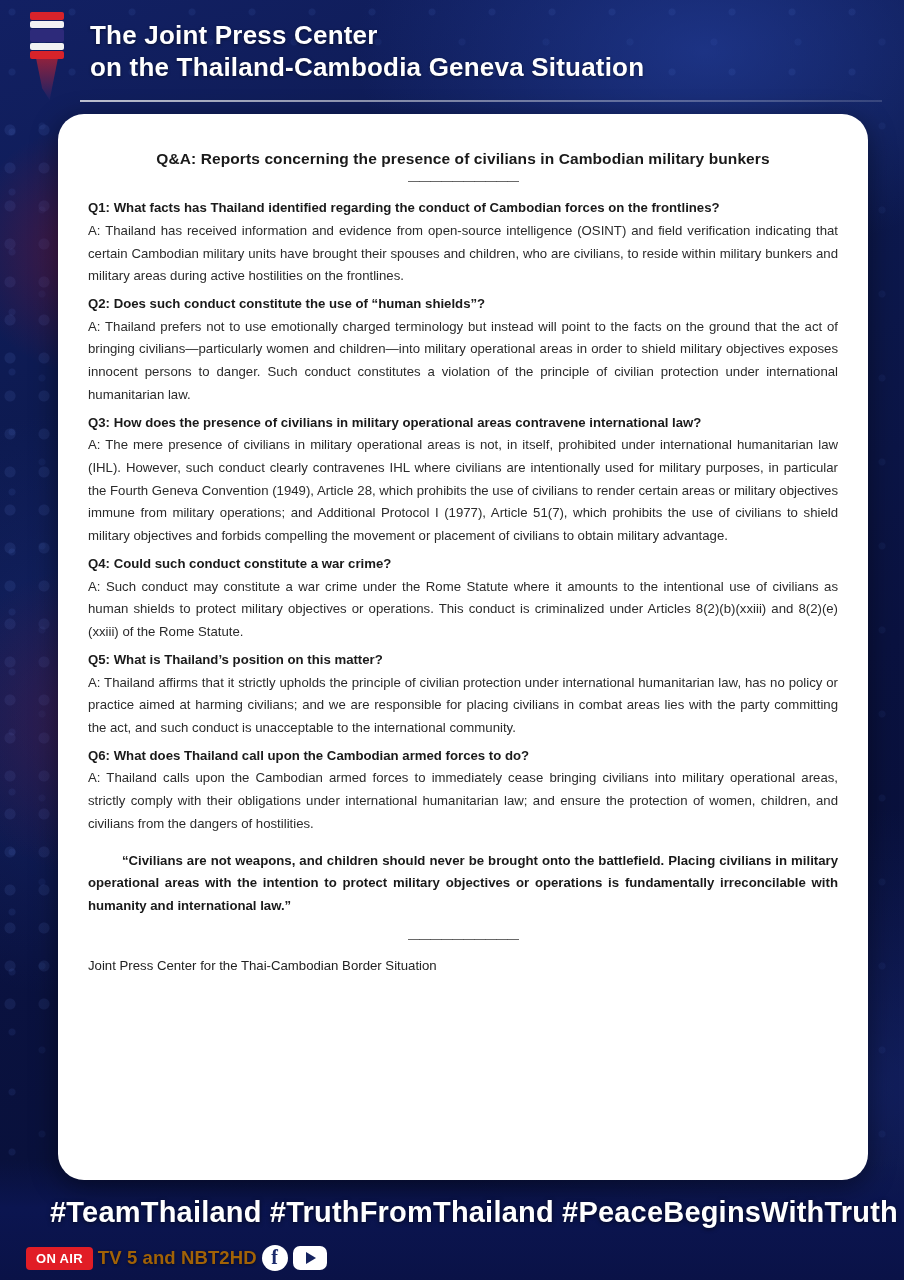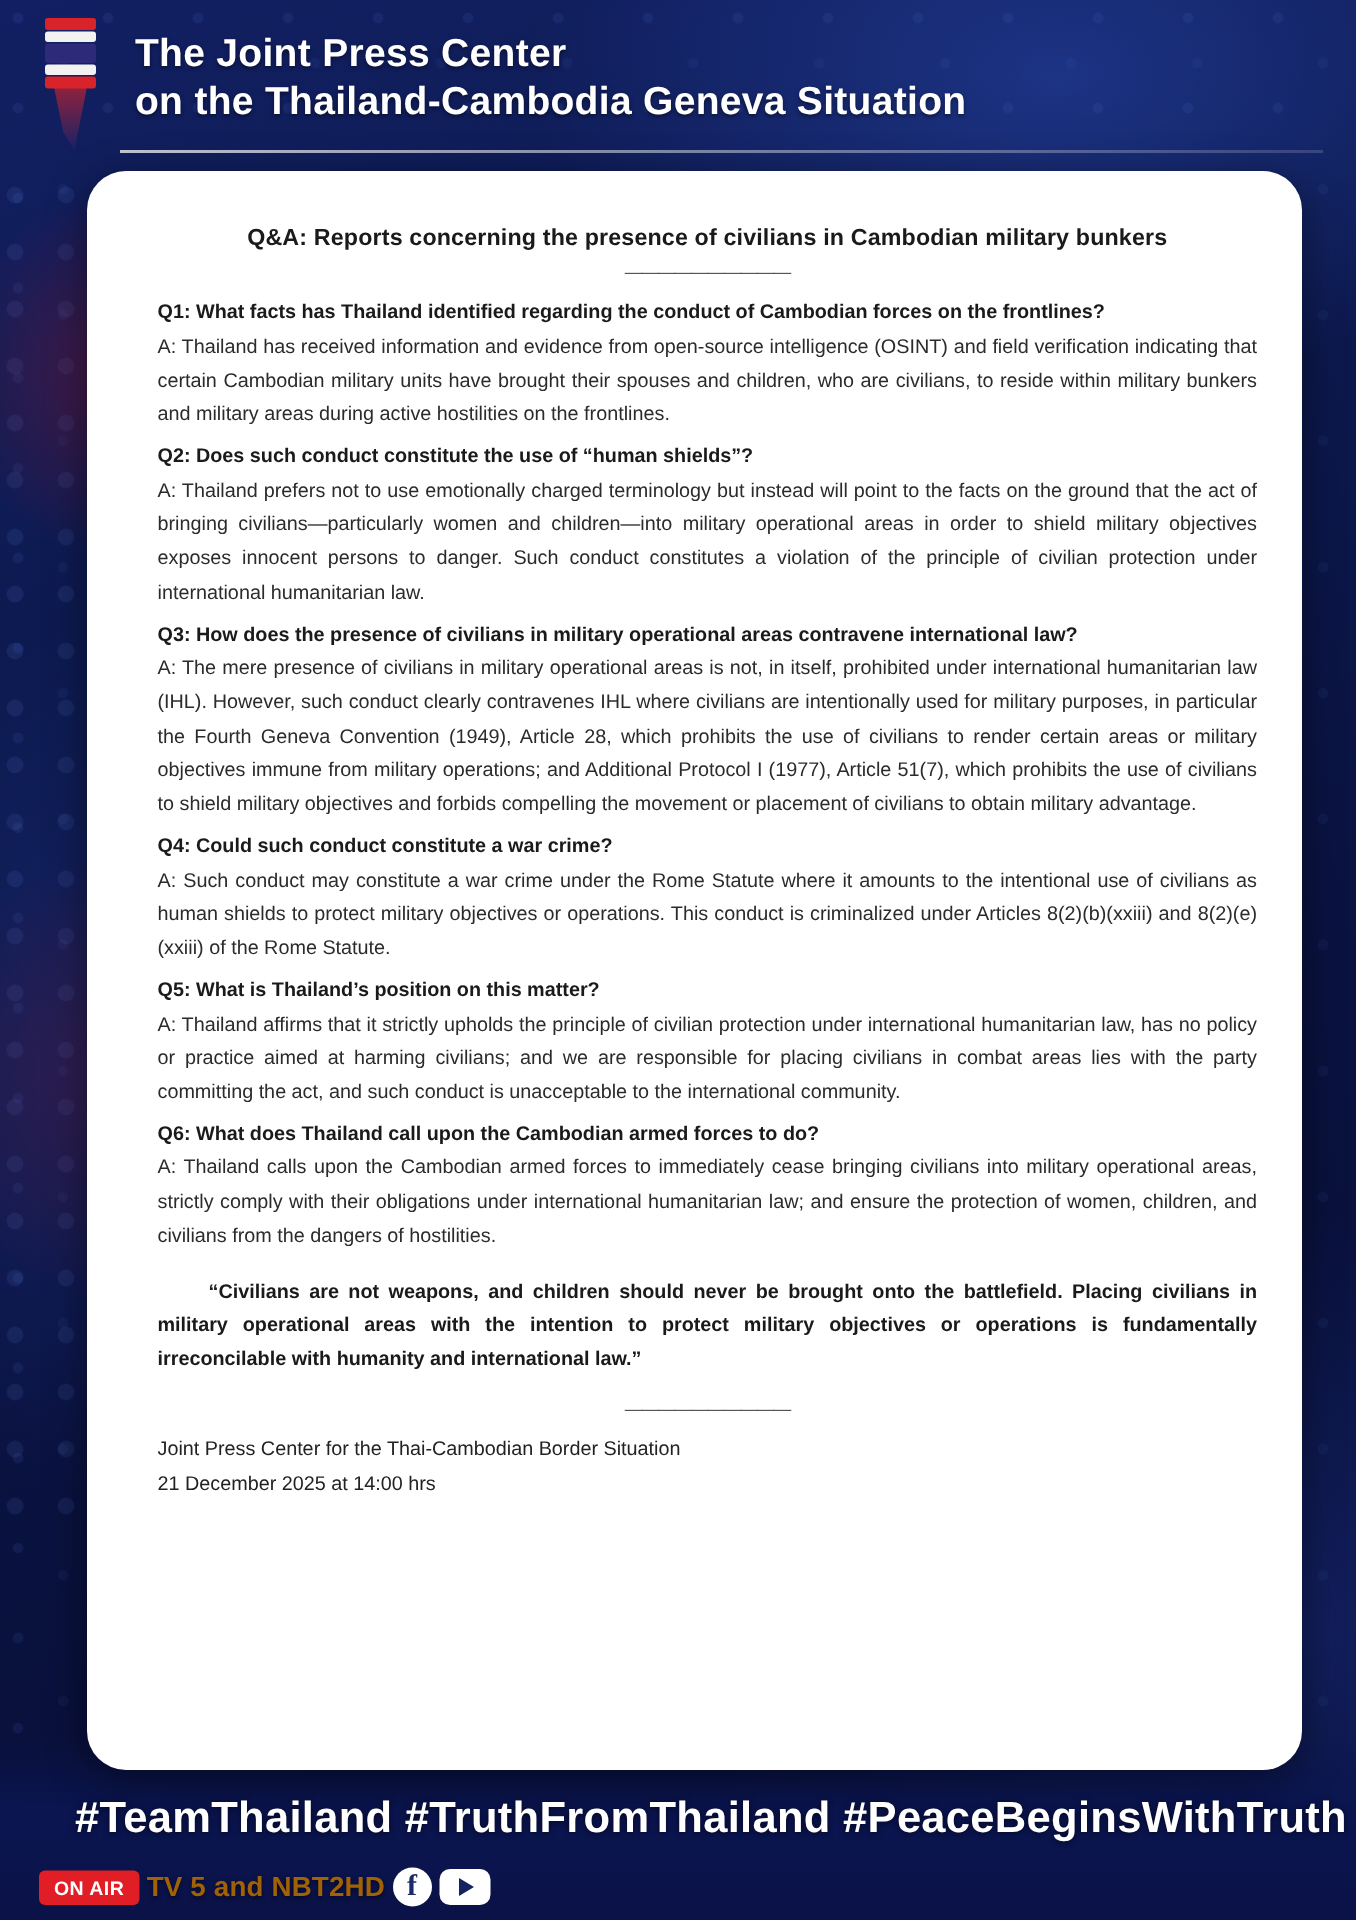--- a/index.html
+++ b/index.html
@@ -87,21 +87,21 @@
   }
 
   
   .card {
     position: absolute;
     left: 58px; top: 114px;
     width: 810px; height: 1066px;
     background: #ffffff;
     border-radius: 26px;
     box-shadow: 0 6px 28px rgba(0,0,0,.45);
-    padding: 26px 30px 18px 47px;
+    padding: 26px 30px 18px 30px;
     z-index: 5;
     overflow: hidden;
   }
   .doc-title {
     text-align: center;
     font-size: 15.5px;
     font-weight: 700;
     color: #1a1a1a;
     letter-spacing: .1px;
     margin-top: 10px;
@@ -242,21 +242,20 @@
   <div class="q">Q5: What is Thailand’s position on this matter?</div>
   <div class="a">A: Thailand affirms that it strictly upholds the principle of civilian protection under international humanitarian law, has no policy or practice aimed at harming civilians; and we are responsible for placing civilians in combat areas lies with the party committing the act, and such conduct is unacceptable to the international community.</div>
 
   <div class="q">Q6: What does Thailand call upon the Cambodian armed forces to do?</div>
   <div class="a">A: Thailand calls upon the Cambodian armed forces to immediately cease bringing civilians into military operational areas, strictly comply with their obligations under international humanitarian law; and ensure the protection of women, children, and civilians from the dangers of hostilities.</div>
 
   <div class="quote">“Civilians are not weapons, and children should never be brought onto the battlefield. Placing civilians in military operational areas with the intention to protect military objectives or operations is fundamentally irreconcilable with humanity and international law.”</div>
 
   <div class="foot-divider">——————————</div>
   <div class="sig">Joint Press Center for the Thai-Cambodian Border Situation</div>
-  <div class="sig">21 December 2025 at 14:00 hrs</div>
 </div>
 
 <div class="hashtags">#TeamThailand #TruthFromThailand #PeaceBeginsWithTruth</div>
 
 <div class="footer">
   <div class="onair">ON AIR</div>
   <div class="footer-text">TV 5 and NBT2HD</div>
   <div class="fb-icon">f</div>
   <div class="yt-icon"></div>
 </div>

